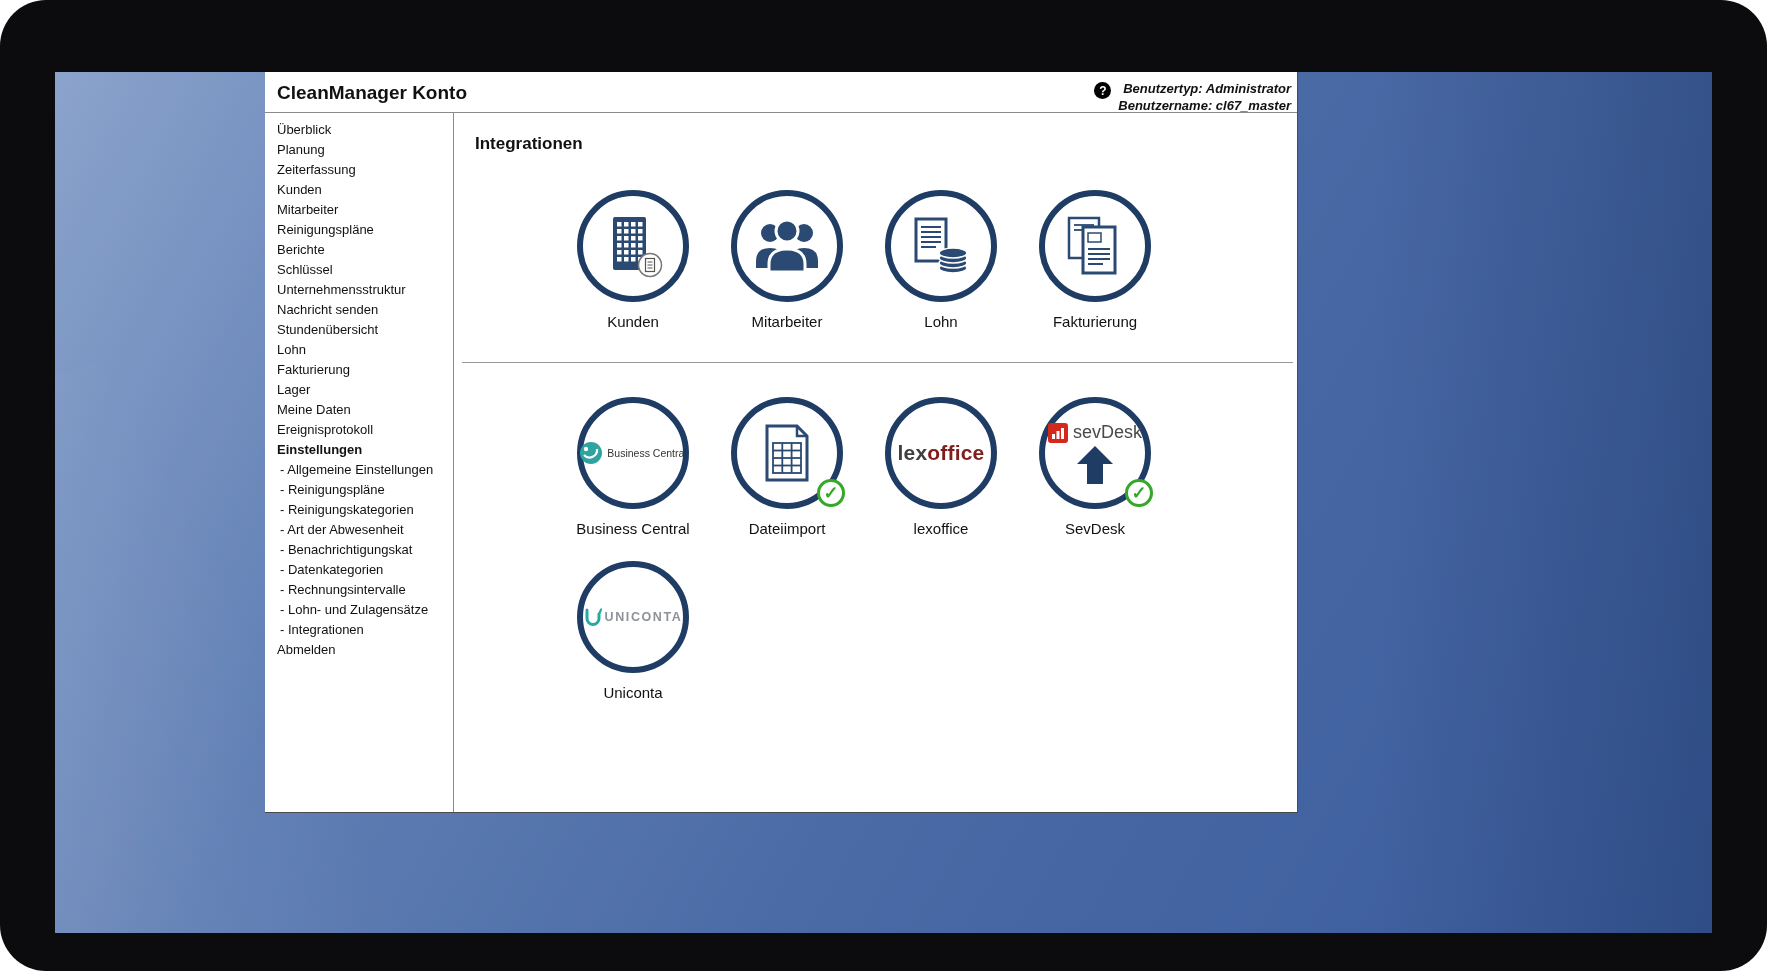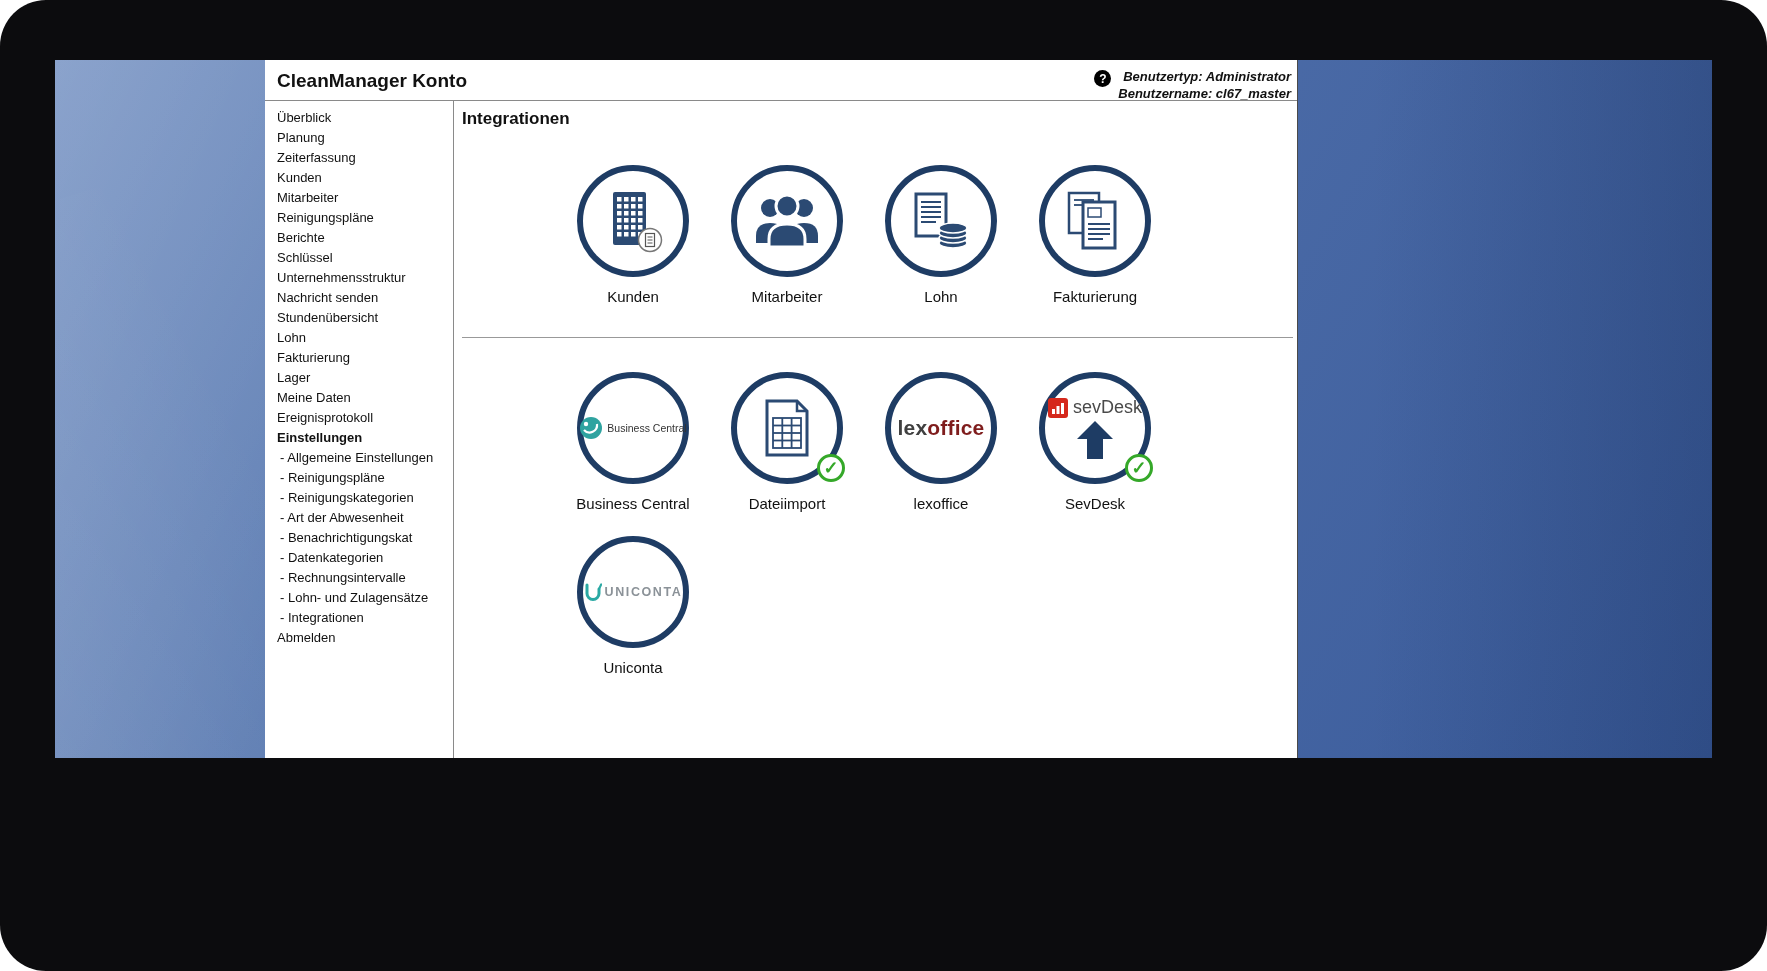--- a/index.html
+++ b/index.html
@@ -7,21 +7,21 @@
   body {
     width:1767px; height:971px; position:relative; overflow:hidden;
     background:#ffffff;
     font-family:"Liberation Sans", sans-serif;
     color:#111;
   }
 
   
   .bezel { position:absolute; inset:0; background:#0c0c0e; border-radius:46px; }
   .screen {
-    position:absolute; left:55px; top:60px; width:1657px; height:698px;
+    position:absolute; left:55px; top:72px; width:1657px; height:861px;
     background:linear-gradient(120deg,#7d98c6 0%, #607fb4 28%, #4a6aa6 58%, #3a5b9b 100%);
     overflow:hidden;
   }
   .bg-streak-a {
     position:absolute; left:-180px; top:-140px; width:820px; height:1300px;
     background:linear-gradient(100deg, rgba(255,255,255,0.13), rgba(255,255,255,0) 55%);
     transform:rotate(14deg);
   }
   .bg-streak-b {
     position:absolute; left:-80px; bottom:-260px; width:560px; height:860px;
@@ -61,21 +61,21 @@
     width:189px; flex:none; border-right:1px solid #8a8a8a;
     padding:7px 0 0 12px; font-size:13px;
   }
   .nav-item { line-height:20px; height:20px; white-space:nowrap; cursor:pointer; }
   .nav-item.bold { font-weight:700; }
   .nav-item.sub { padding-left:3px; }
   .nav-item.sub-bold { padding-left:3px; font-weight:400; }
 
   
   .main { flex:1; padding:8px 0 0 8px; }
-  .main-title { font-size:17px; font-weight:700; margin:0; }
+  .main-title { font-size:17px; font-weight:700; margin:13px; }
 
   .tile-row { display:flex; margin-left:94px; }
   .row-modules { margin-top:36px; }
   .divider { border:none; border-top:1px solid #999; margin:30px 4px 0 0; }
   .row-integrations { margin-top:34px; }
   .row-integrations2 { margin-top:22px; }
 
   .tile { width:154px; display:flex; flex-direction:column; align-items:center; flex:none; }
   .circle {
     width:112px; height:112px; border:6px solid #1e3c64; border-radius:50%;

